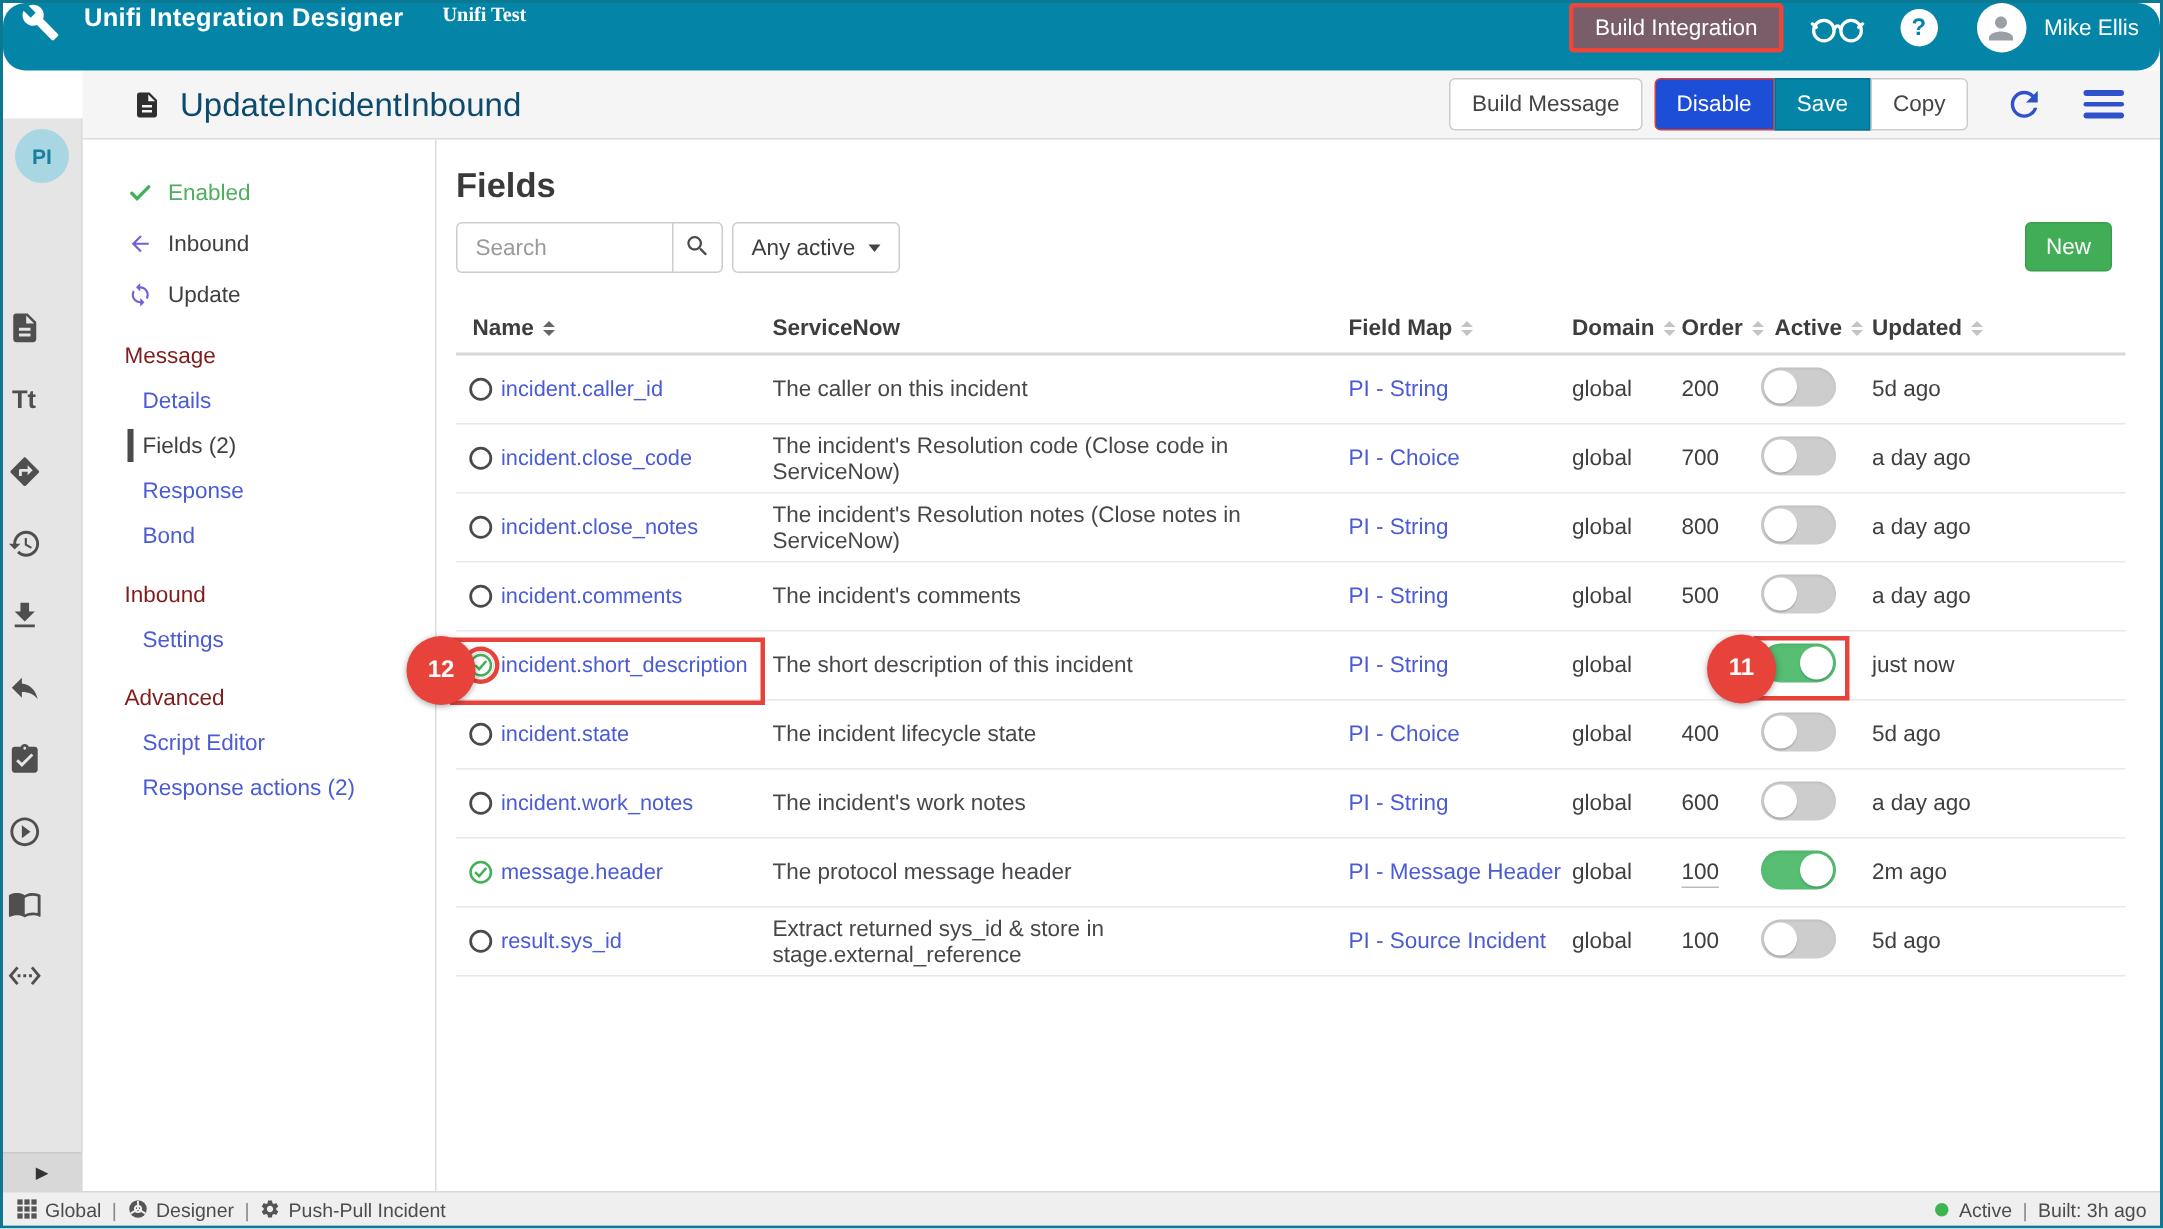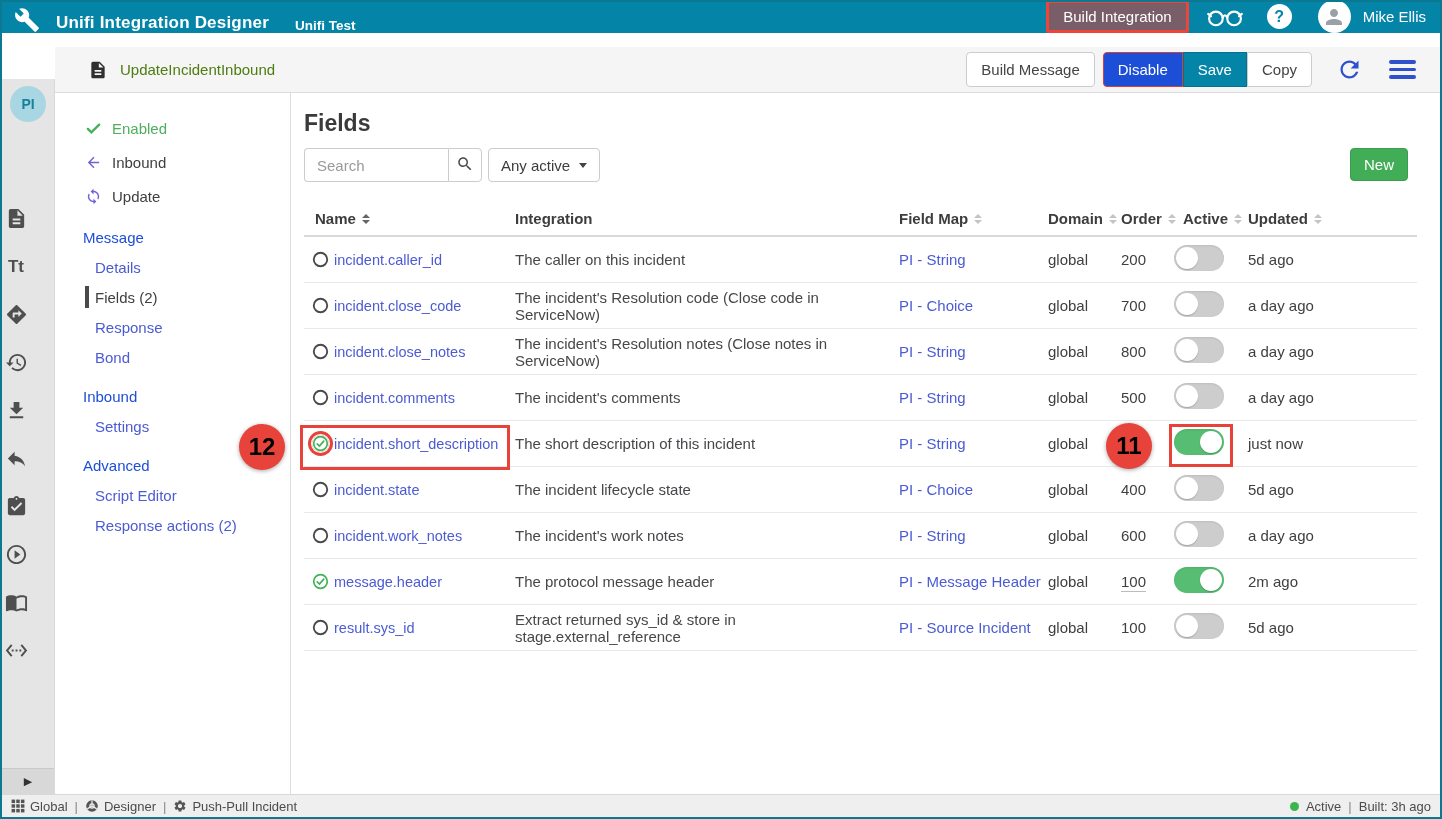--- a/index.html
+++ b/index.html
@@ -1,37 +1,37 @@
 <!DOCTYPE html>
 <html><head>
 <meta charset="utf-8">
 <style>
   * { margin:0; padding:0; box-sizing:border-box; }
   html,body { background:#fff; }
   body { font-family:"Liberation Sans","DejaVu Sans",sans-serif; }
   #app { position:relative; width:1442px; height:819px; background:#fff; border:2px solid #0b7992; overflow:hidden; }
 
   
-  #top-header { position:absolute; left:0; top:0; right:0; height:31px; background:#0485a8; display:flex; align-items:flex-end; color:#fff; z-index:5; }
+  #top-header { position:absolute; left:0; top:0; right:0; height:45px; background:#0485a8; display:flex; align-items:flex-start; color:#fff; z-index:5;border-radius:15px; }
   .wrench { width:26px; height:26px; margin-left:12px; color:#fff; }
   .app-title { font-size:17px; font-weight:bold; margin-left:16px; letter-spacing:.2px; }
-  .workspace { font-size:13.5px; font-weight:600; margin-left:26px; }
+  .workspace { font-size:13.5px; font-weight:600; margin-left:26px;font-family:Liberation Serif, serif; }
   .top-right { margin-left:auto; display:flex; align-items:center; }
   .build-integration { background:rgba(219,62,52,.55); border:3px solid #ee453a; border-radius:3px; color:#fff; font-size:15px; font-family:inherit; padding:5px 14px; margin-right:16px; cursor:pointer; }
   .glasses { width:40px; height:27px; color:#fff; margin-right:22px; cursor:pointer; }
   .q-circle { width:25px; height:25px; border-radius:50%; background:#fff; color:#0485a8; font-size:16px; font-weight:bold; display:flex; align-items:center; justify-content:center; margin-right:26px; cursor:pointer; }
   .user { display:flex; align-items:center; gap:12px; margin-right:14px; cursor:pointer; }
   .user-avatar { width:33px; height:33px; border-radius:50%; background:#fff; color:#9aa0a6; display:flex; align-items:center; justify-content:center; }
   .user-avatar svg { width:24px; height:24px; }
   .user-name { font-size:15px; }
 
   
   #doc-header { position:absolute; left:53px; top:45px; right:0; height:46px; background:#f5f5f6; border-bottom:1px solid #dcdce0; display:flex; align-items:center; z-index:4; }
   .doc-icon { width:20px; height:20px; color:#2f2f2f; margin-left:33px; }
-  .doc-title { font-size:15px; color:#4d7c0f; margin-left:12px; }
+  .doc-title { font-size:22px; color:#0c4a6e; margin-left:12px; }
   .doc-actions { margin-left:auto; display:flex; align-items:center; margin-right:16px; }
   .btn { font-size:15px; font-family:inherit; height:35px; padding:0 14px; border:1px solid #ccc; background:#fff; color:#444; border-radius:4px; cursor:pointer; }
   .btn-build-message { margin-right:8px; }
   .btn-group { display:flex; }
   .btn-group .btn { border-radius:0; margin:0; }
   .btn-group .btn:first-child { border-radius:4px 0 0 4px; }
   .btn-group .btn:last-child { border-radius:0 4px 4px 0; }
   .btn-disable { background:#1d4ed8; border-color:#d43f3a; color:#fff; }
   .btn-save { background:#0485a8; border-color:#04718f; color:#fff; }
   .icon-btn { background:none; border:none; cursor:pointer; }
@@ -49,21 +49,21 @@
   .rail-expand { position:absolute; left:0; bottom:0; width:52px; height:26px; background:#d8d8d8; border-top:1px solid #c9c9c9; display:flex; align-items:center; justify-content:center; color:#333; font-size:11px; cursor:pointer; }
 
   
   #nav { position:absolute; left:53px; top:91px; width:236px; bottom:23px; background:#fff; border-right:1px solid #ddd; padding-top:18px; z-index:2; }
   .nav-top-item { height:34px; display:flex; align-items:center; padding-left:30px; font-size:15px; color:#3f3f3f; gap:10px; cursor:pointer; }
   .nav-ic { width:17px; height:17px; display:flex; }
   .nav-ic svg { width:17px; height:17px; }
   .ic-green { color:#42b158; } .ic-purple { color:#6e62d9; }
   .nav-label-green { color:#4fae5e; }
   .nav-section { margin-top:9px; }
-  .nav-section-header { height:30px; display:flex; align-items:center; padding-left:28px; font-size:15px; color:#1d4ed8;text-align:right; }
+  .nav-section-header { height:30px; display:flex; align-items:center; padding-left:28px; font-size:15px; color:#7f1d1d;text-align:right; }
   .nav-child { height:30px; display:flex; align-items:center; padding-left:40px; font-size:15px; color:#4b5bd3; position:relative; cursor:pointer; }
   .nav-child.active { color:#3f3f3f; cursor:default; }
   .nav-child.active::before { content:""; position:absolute; left:30px; top:4px; bottom:4px; width:4px; background:#4a4a4a; }
 
   
   #main { position:absolute; left:272px; top:91px; right:0; bottom:23px; background:#fff; }
   .main-inner { padding-left:30px; }
   .page-title { margin-top:17px; font-size:23px; font-weight:600; color:#3a3a3a; height:27px; }
   .controls { margin-top:11px; position:relative; display:flex; align-items:center; height:34px; }
   .search-group { display:flex; }
@@ -102,21 +102,21 @@
   .order-underline { border-bottom:1px solid #bbb; padding-bottom:1px; }
   .toggle { width:50px; height:26px; border-radius:13px; background:#cdcdcd; position:relative; display:inline-block; cursor:pointer; box-shadow:inset 0 1px 2px rgba(0,0,0,.08); }
   .toggle .knob { position:absolute; top:2px; left:2px; width:22px; height:22px; border-radius:50%; background:#fff; box-shadow:0 1px 1px rgba(0,0,0,.2); }
   .toggle.on { background:#56bd72; }
   .toggle.on .knob { left:auto; right:2px; }
 
   
   .ann-box { position:absolute; border:3px solid #e8433b; z-index:20; pointer-events:none; }
   #ann-name-box { left:298px; top:423px; width:210px; height:45px; }
   #ann-toggle-box { left:1167px; top:422px; width:64px; height:43px; }
-  .ann-badge { position:absolute; width:46px; height:46px; border-radius:50%; background:#e8433b; color:#000000; font-size:24px; font-weight:bold; display:flex; align-items:center; justify-content:center; box-shadow:0 1px 4px rgba(0,0,0,.35); z-index:21; }
+  .ann-badge { position:absolute; width:46px; height:46px; border-radius:50%; background:#e8433b; color:#ffffff; font-size:16px; font-weight:bold; display:flex; align-items:center; justify-content:center; box-shadow:0 1px 4px rgba(0,0,0,.35); z-index:21;margin-left:32px; }
   #ann-badge-12 { left:237px; top:422px; }
   #ann-badge-11 { left:1104px; top:421px; }
 
   
   #statusbar { position:absolute; left:0; right:0; bottom:0; height:23px; background:#efeff0; border-top:1px solid #d8d8d8; display:flex; align-items:center; font-size:13px; color:#4c4c4c; padding:0 9px; z-index:7; }
   .sb-left { display:flex; align-items:center; gap:7px; }
   .sb-item { display:flex; align-items:center; gap:5px; cursor:pointer; }
   .sb-icon { width:14px; height:14px; color:#555; display:flex; }
   .sb-icon svg { width:14px; height:14px; }
   .sb-sep { color:#888; }
@@ -299,21 +299,21 @@
       <div class="table">
         <div class="thead grid-cols" id="thead">
             <div class="th th-name sorted">
               <span class="th-label">Name</span>
               <span class="sort">
                 <i class="up"></i>
                 <i class="down"></i>
               </span>
             </div>
             <div class="th ">
-              <span class="th-label">Integration</span>
+              <span class="th-label">ServiceNow</span>
             </div>
             <div class="th ">
               <span class="th-label">Field Map</span>
               <span class="sort">
                 <i class="up"></i>
                 <i class="down"></i>
               </span>
             </div>
             <div class="th ">
               <span class="th-label">Domain</span>

